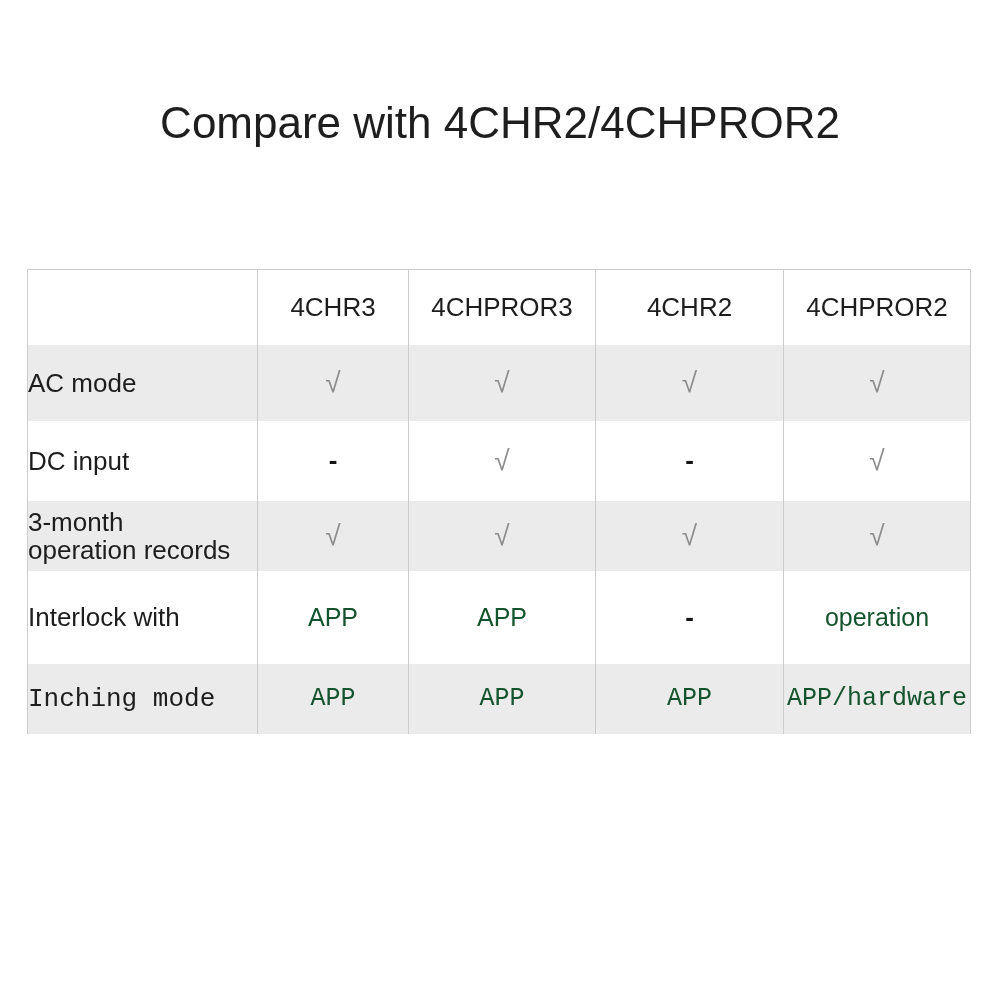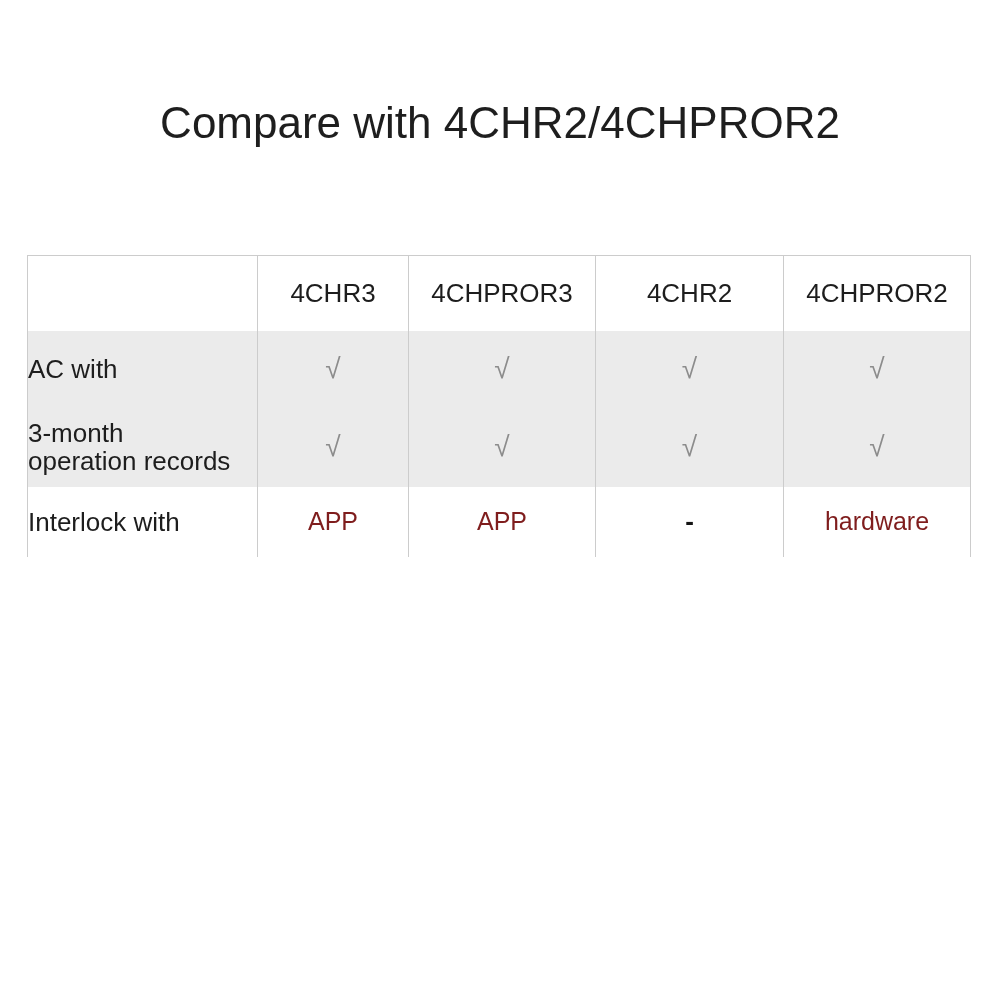--- a/index.html
+++ b/index.html
@@ -24,21 +24,21 @@
     width: 1000px;
     text-align: center;
     font-size: 44px;
     line-height: 52px;
     color: #1e1e1e;
     letter-spacing: 0px;
   }
   table.compare {
     position: absolute;
     left: 27px;
-    top: 255px;
+    top: 269px;
     border-collapse: collapse;
     table-layout: fixed;
     width: 943px;
     border-top: 1px solid #cccccc;
     border-left: 1px solid #cccccc;
   }
   table.compare th,
   table.compare td {
     border-right: 1px solid #cccccc;
     padding: 0;
@@ -65,21 +65,21 @@
   td.label-cell {
     font-size: 26px;
     color: #1d1d1d;
     text-align: left;
     padding-left: 24px;
     white-space: pre-line;
     line-height: 28px;
   }
   td.value-cell {
     font-size: 25px;
-    color: #7f1d1d;
+    color: #14532d;
     text-align: center;
   }
   td.value-cell.check {
     font-size: 28px;
     color: #8c8c8c;
   }
   td.value-cell.dash {
     font-size: 26px;
     font-weight: bold;
     color: #141414;
@@ -103,36 +103,50 @@
       <tr id="header-row">
           <th class="label-col"></th>
           <th class="val-col">4CHR3</th>
           <th class="val-col">4CHPROR3</th>
           <th class="val-col">4CHR2</th>
           <th class="val-col">4CHPROR2</th>
         </tr>
     </thead>
     <tbody id="table-body">
         <tr class="shaded">
-          <td class="label-cell">AC with</td>
+          <td class="label-cell">AC mode</td>
           <td class="value-cell check">√</td>
           <td class="value-cell check">√</td>
           <td class="value-cell check">√</td>
+          <td class="value-cell check">√</td>
+        </tr>
+        <tr>
+          <td class="label-cell">DC input</td>
+          <td class="value-cell dash">-</td>
+          <td class="value-cell check">√</td>
+          <td class="value-cell dash">-</td>
           <td class="value-cell check">√</td>
         </tr>
         <tr class="shaded">
           <td class="label-cell">3-month
 operation records</td>
           <td class="value-cell check">√</td>
           <td class="value-cell check">√</td>
           <td class="value-cell check">√</td>
           <td class="value-cell check">√</td>
         </tr>
         <tr>
           <td class="label-cell">Interlock with</td>
           <td class="value-cell">APP</td>
           <td class="value-cell">APP</td>
           <td class="value-cell dash">-</td>
-          <td class="value-cell">hardware</td>
+          <td class="value-cell">operation</td>
+        </tr>
+        <tr class="shaded">
+          <td class="label-cell">Inching mode</td>
+          <td class="value-cell">APP</td>
+          <td class="value-cell">APP</td>
+          <td class="value-cell">APP</td>
+          <td class="value-cell">APP/hardware</td>
         </tr>
       </tbody>
   </table>
 </div>
 
 </body></html>

